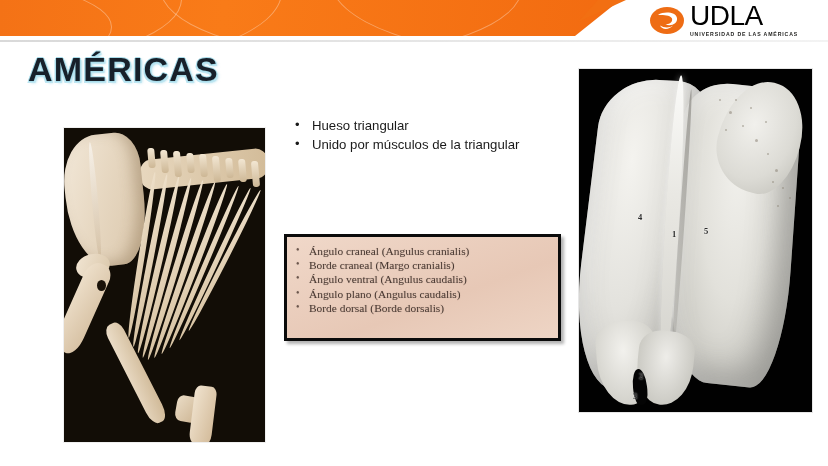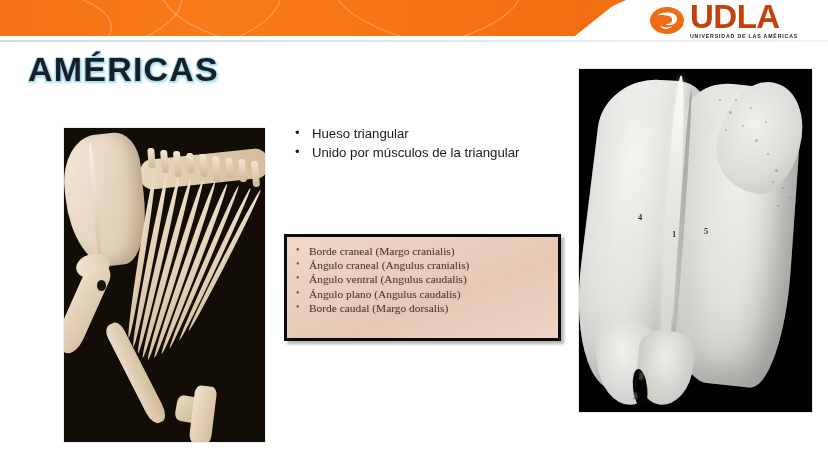--- a/index.html
+++ b/index.html
@@ -77,24 +77,24 @@
   }
   #logo-text-wrap {
     display: flex;
     flex-direction: column;
     align-items: flex-start;
     justify-content: center;
     line-height: 1;
   }
   #logo-word {
     font-family: "Liberation Sans", sans-serif;
-    font-weight: bold;
-    font-size: 33px;
+    font-weight: normal;
+    font-size: 28px;
     letter-spacing: -0.5px;
-    color: #c2410c;
+    color: #000000;
     line-height: 0.95;
   }
   #logo-tagline {
     font-family: "Liberation Sans", sans-serif;
     font-size: 5.2px;
     letter-spacing: 0.85px;
     color: #1d1d1b;
     font-weight: bold;
     margin-top: 2px;
     white-space: nowrap;
@@ -211,21 +211,20 @@
   }
 
   
   #bullet-list {
     position: absolute;
     left: 290px; top: 116px;
     width: 268px;
     font-size: 13.2px;
     color: #1a1a1a;
     line-height: 19.2px;
-    margin-top: 8px;
   }
   #bullet-list li {
     list-style: none;
     position: relative;
     padding-left: 22px;
     white-space: nowrap;
   }
   #bullet-list li::before {
     content: "•";
     position: absolute;
@@ -437,25 +436,25 @@
 <div id="bullet-list">
   <ul id="bullet-ul">
       <li>Hueso triangular</li>
       <li>Unido por músculos de la triangular</li>
     </ul>
 </div>
 
 <div id="latin-box">
   <div id="latin-box-inner">
     <ul id="latin-list">
+        <li>Ángulo craneal (Angulus cranialis)</li>
         <li>Borde craneal (Margo cranialis)</li>
-        <li>Ángulo craneal (Angulus cranialis)</li>
         <li>Ángulo ventral (Angulus caudalis)</li>
         <li>Ángulo plano (Angulus caudalis)</li>
-        <li>Borde caudal (Margo dorsalis)</li>
+        <li>Borde dorsal (Borde dorsalis)</li>
       </ul>
   </div>
 </div>
 
 <div id="bone-photo">
   <div class="bone bone-left"></div>
   <div class="bone bone-right"></div>
   <div class="bone bone-flare"></div>
   <div class="bone bone-spine"></div>
   <div class="bone bone-groove"></div>

